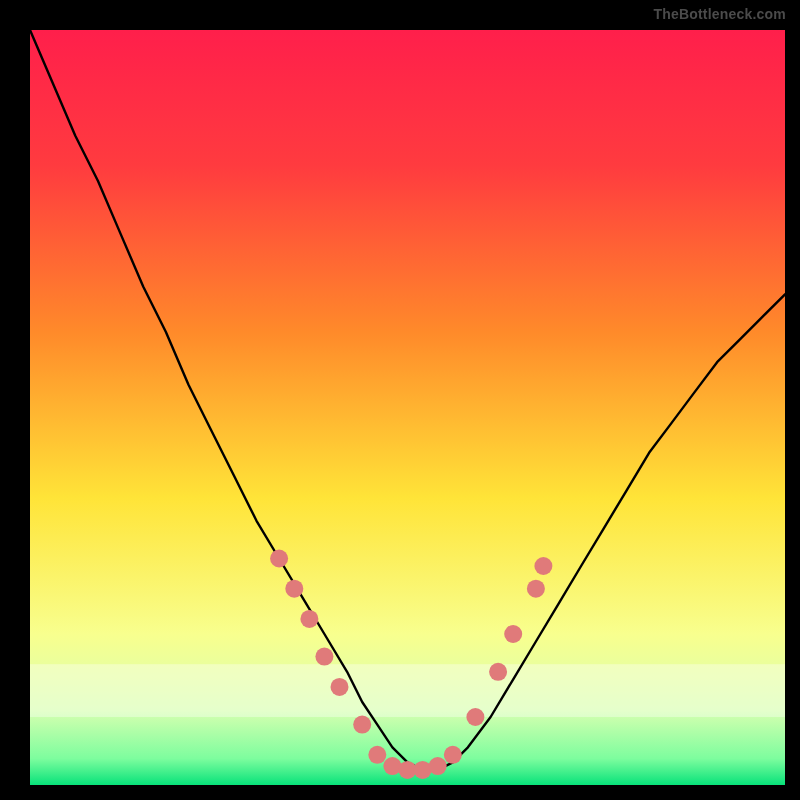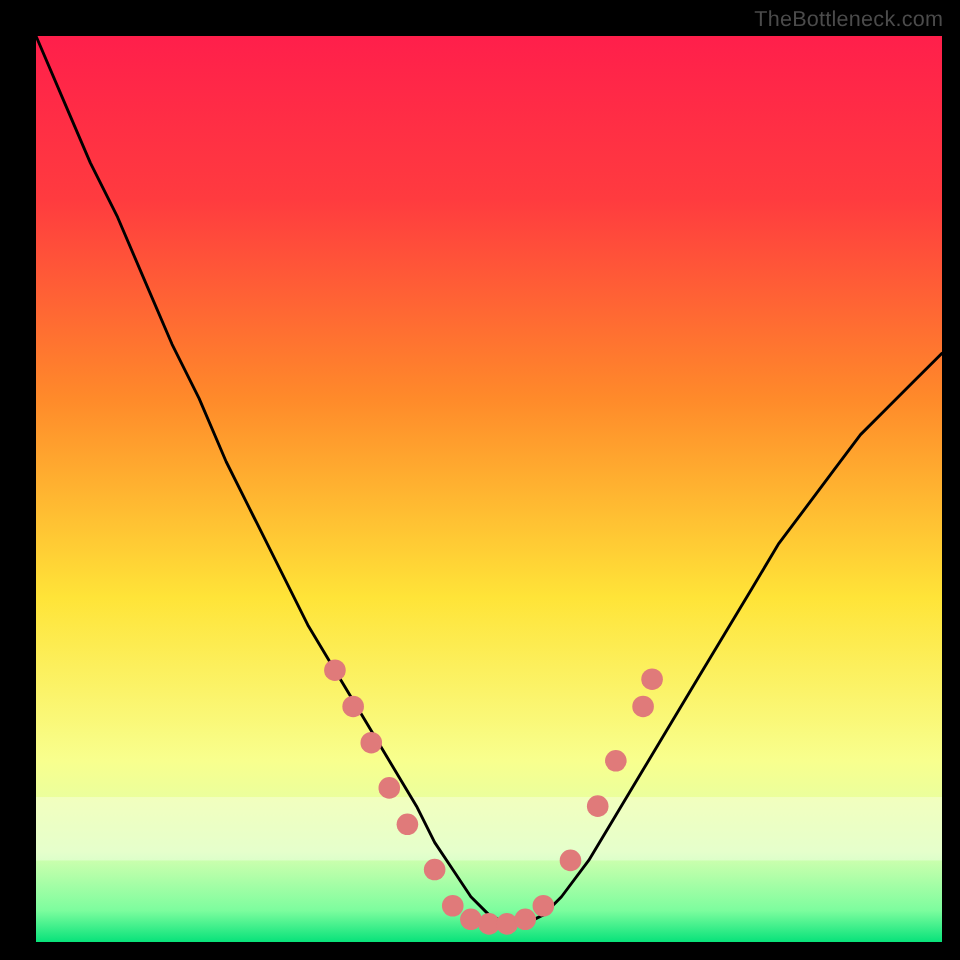--- a/index.html
+++ b/index.html
@@ -14,23 +14,23 @@
     position: relative;
     width: 800px;
     height: 800px;
     background: #000;
   }
   .watermark {
     position: absolute;
     top: 6px;
     right: 14px;
     font-family: Arial, Helvetica, sans-serif;
-    font-size: 18px;
+    font-size: 14px;
     color: #4b4b4b;
-    font-weight: 400;
+    font-weight: 700;
     letter-spacing: 0.2px;
     z-index: 20;
   }
   svg {
     position: absolute;
     top: 0;
     left: 0;
   }
 </style>
 </head>

